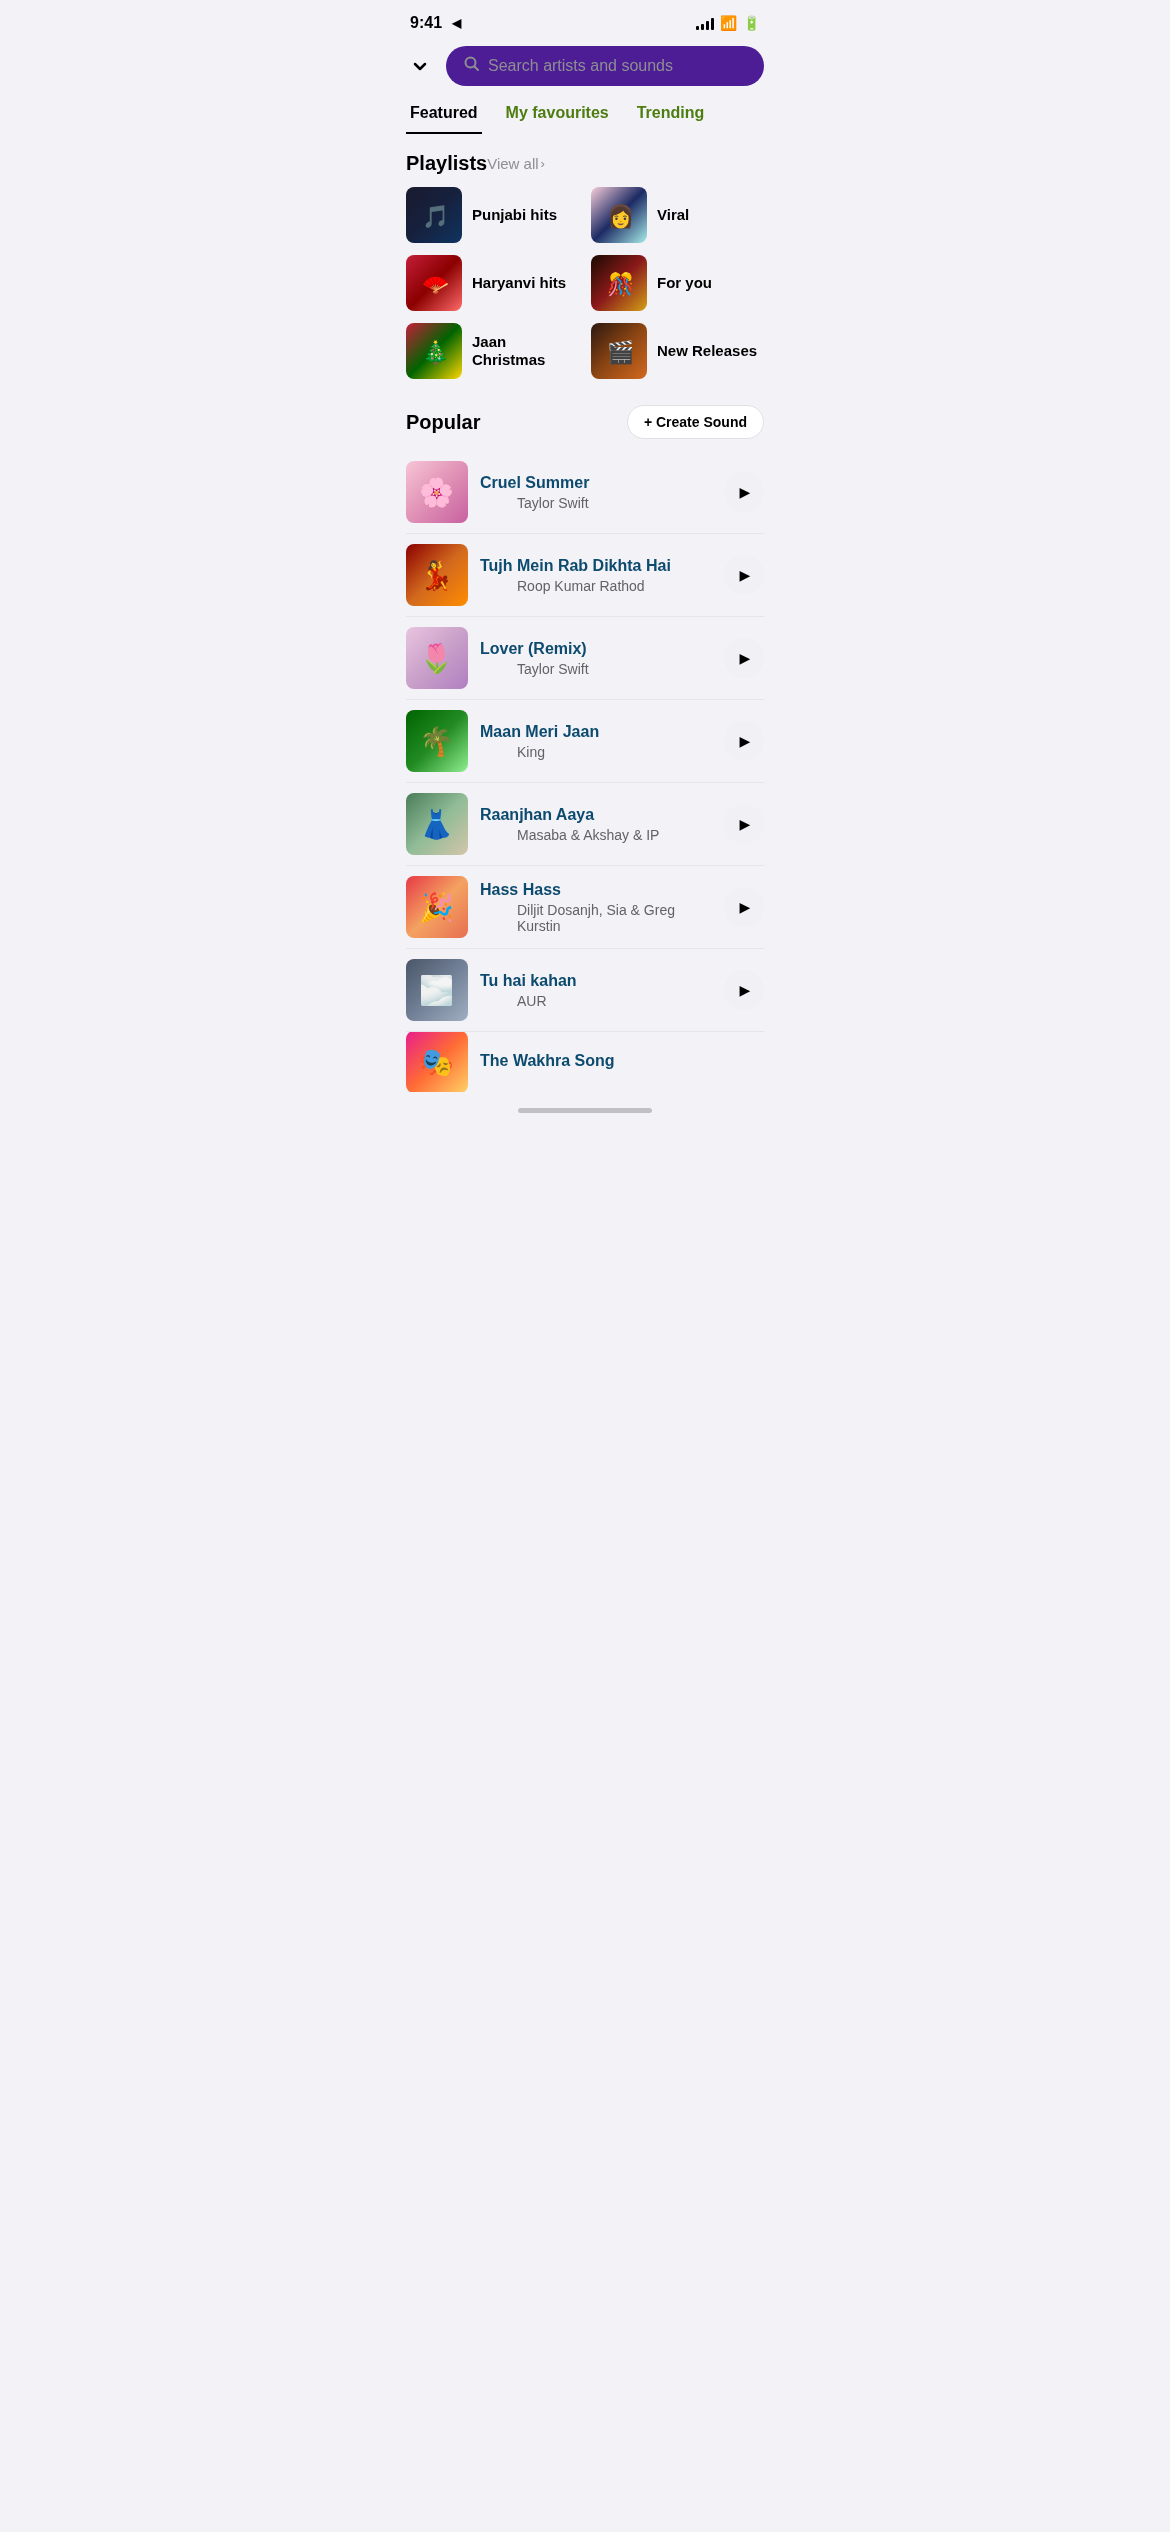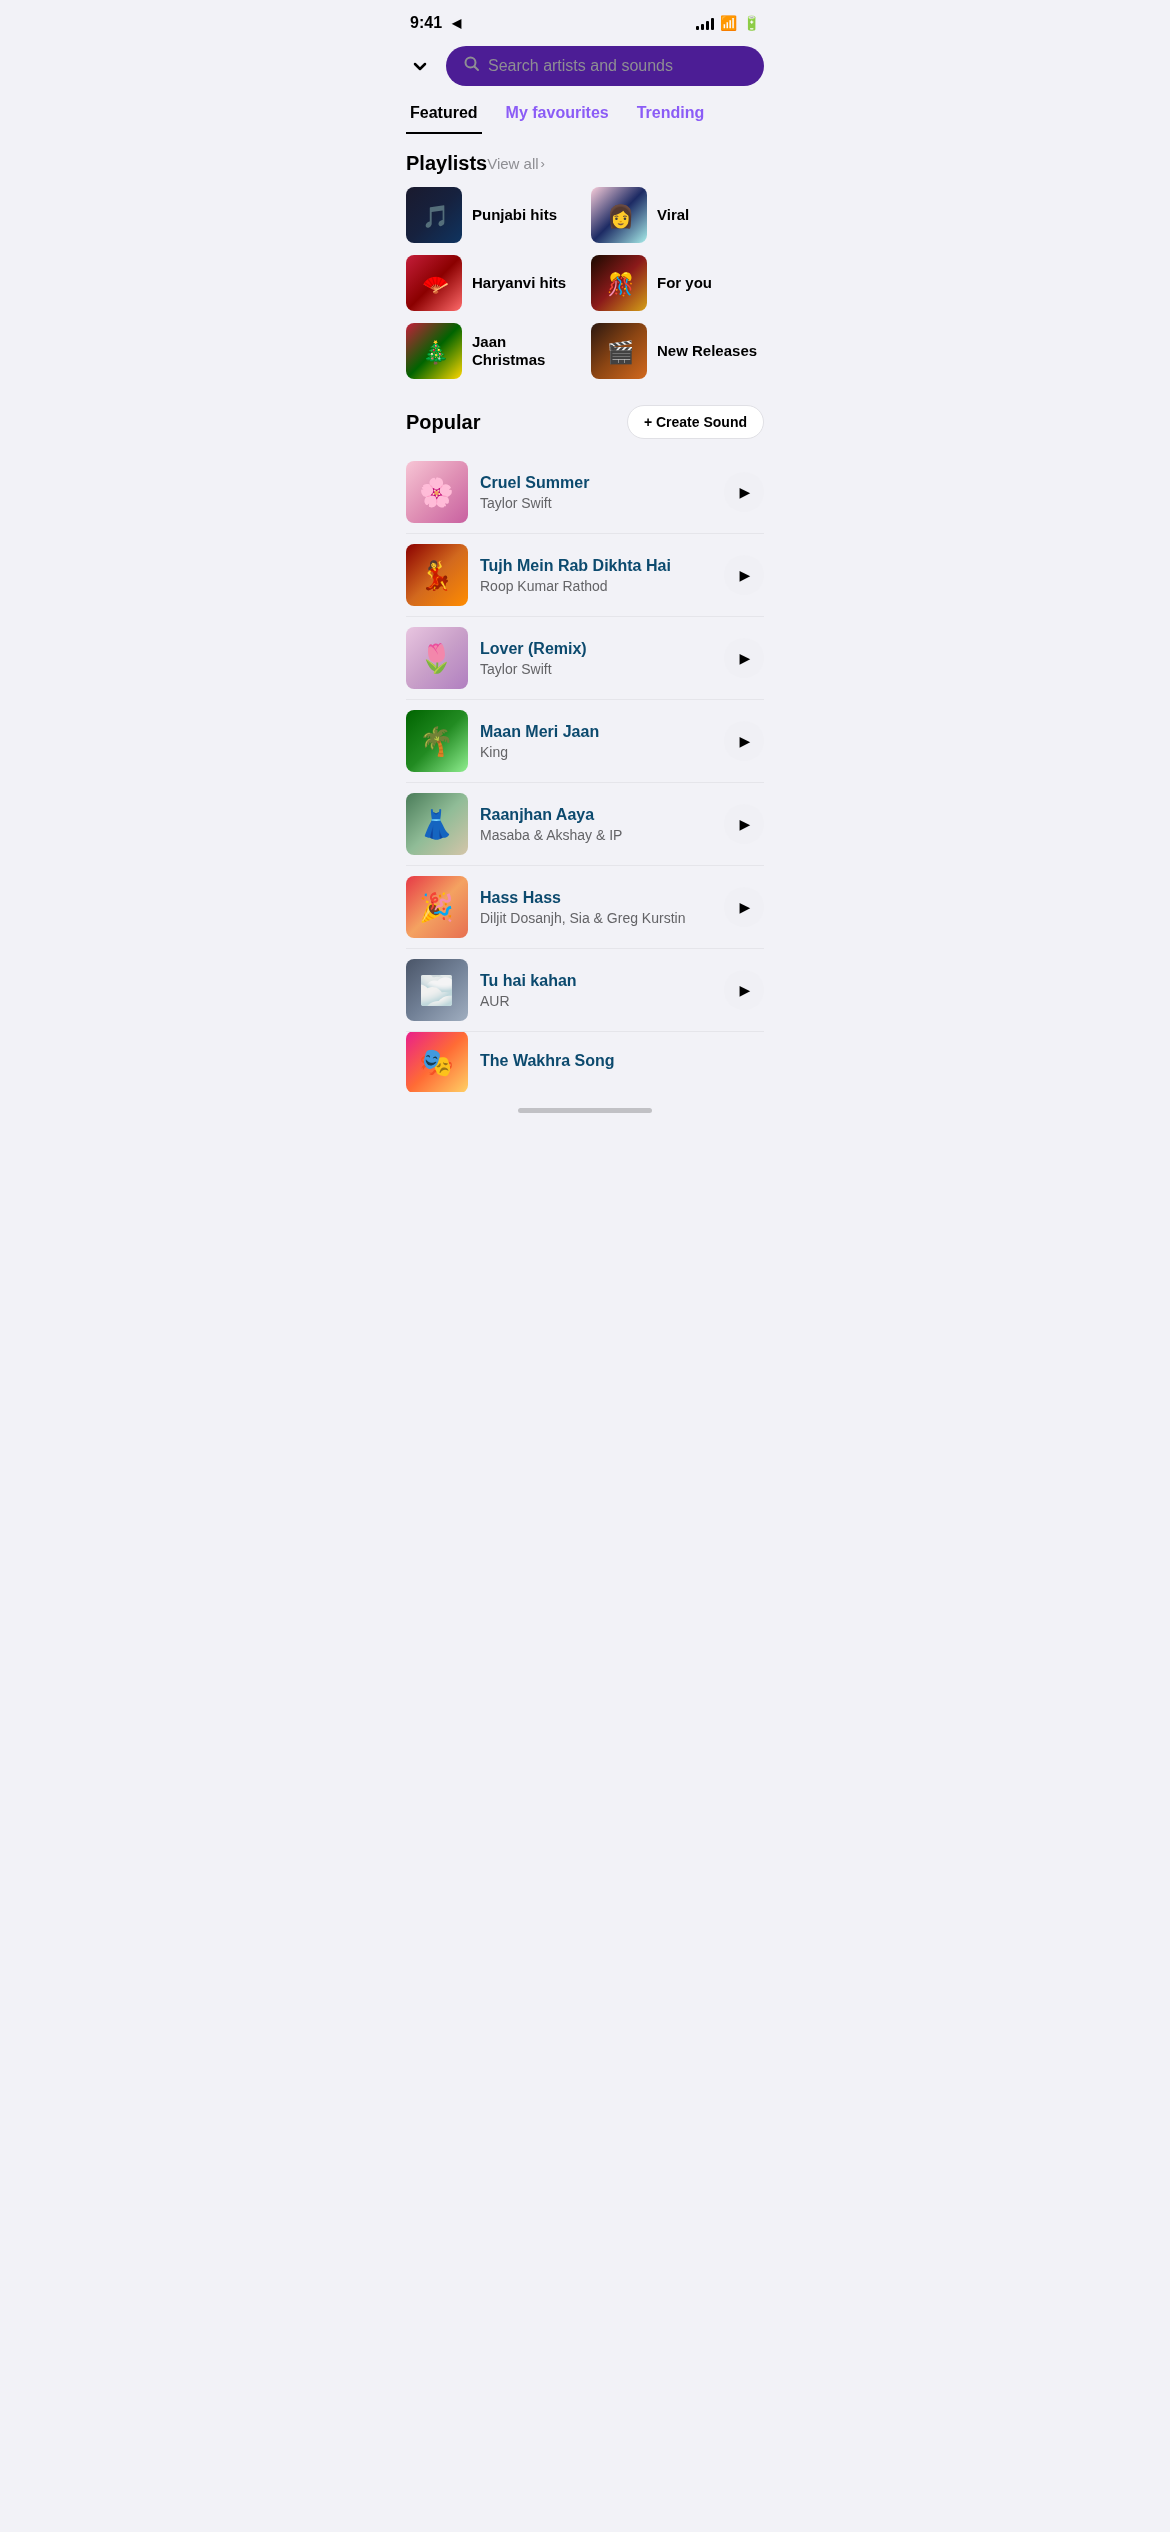--- a/index.html
+++ b/index.html
@@ -86,21 +86,21 @@
     
     .tabs {
       display: flex;
       padding: 6px 16px 0;
       gap: 20px;
     }
     .tab {
       padding: 8px 4px 10px;
       font-size: 16px;
       font-weight: 600;
-      color: #8b5cf6;
+      color: #4d7c0f;
       cursor: pointer;
       border-bottom: 2.5px solid transparent;
       white-space: nowrap;
     }
     .tab.active {
       color: #000;
       border-bottom-color: #000;
     }
 
     
@@ -221,20 +221,21 @@
     }
     .song-title {
       font-size: 16px;
       font-weight: 600;
       color: #0c4a6e;
       margin-bottom: 3px;
     }
     .song-artist {
       font-size: 14px;
       color: #636366;
+      margin-left: 37px;
     }
     .play-btn {
       width: 40px;
       height: 40px;
       border-radius: 50%;
       background: #f0f0f5;
       display: flex;
       align-items: center;
       justify-content: center;
       cursor: pointer;

